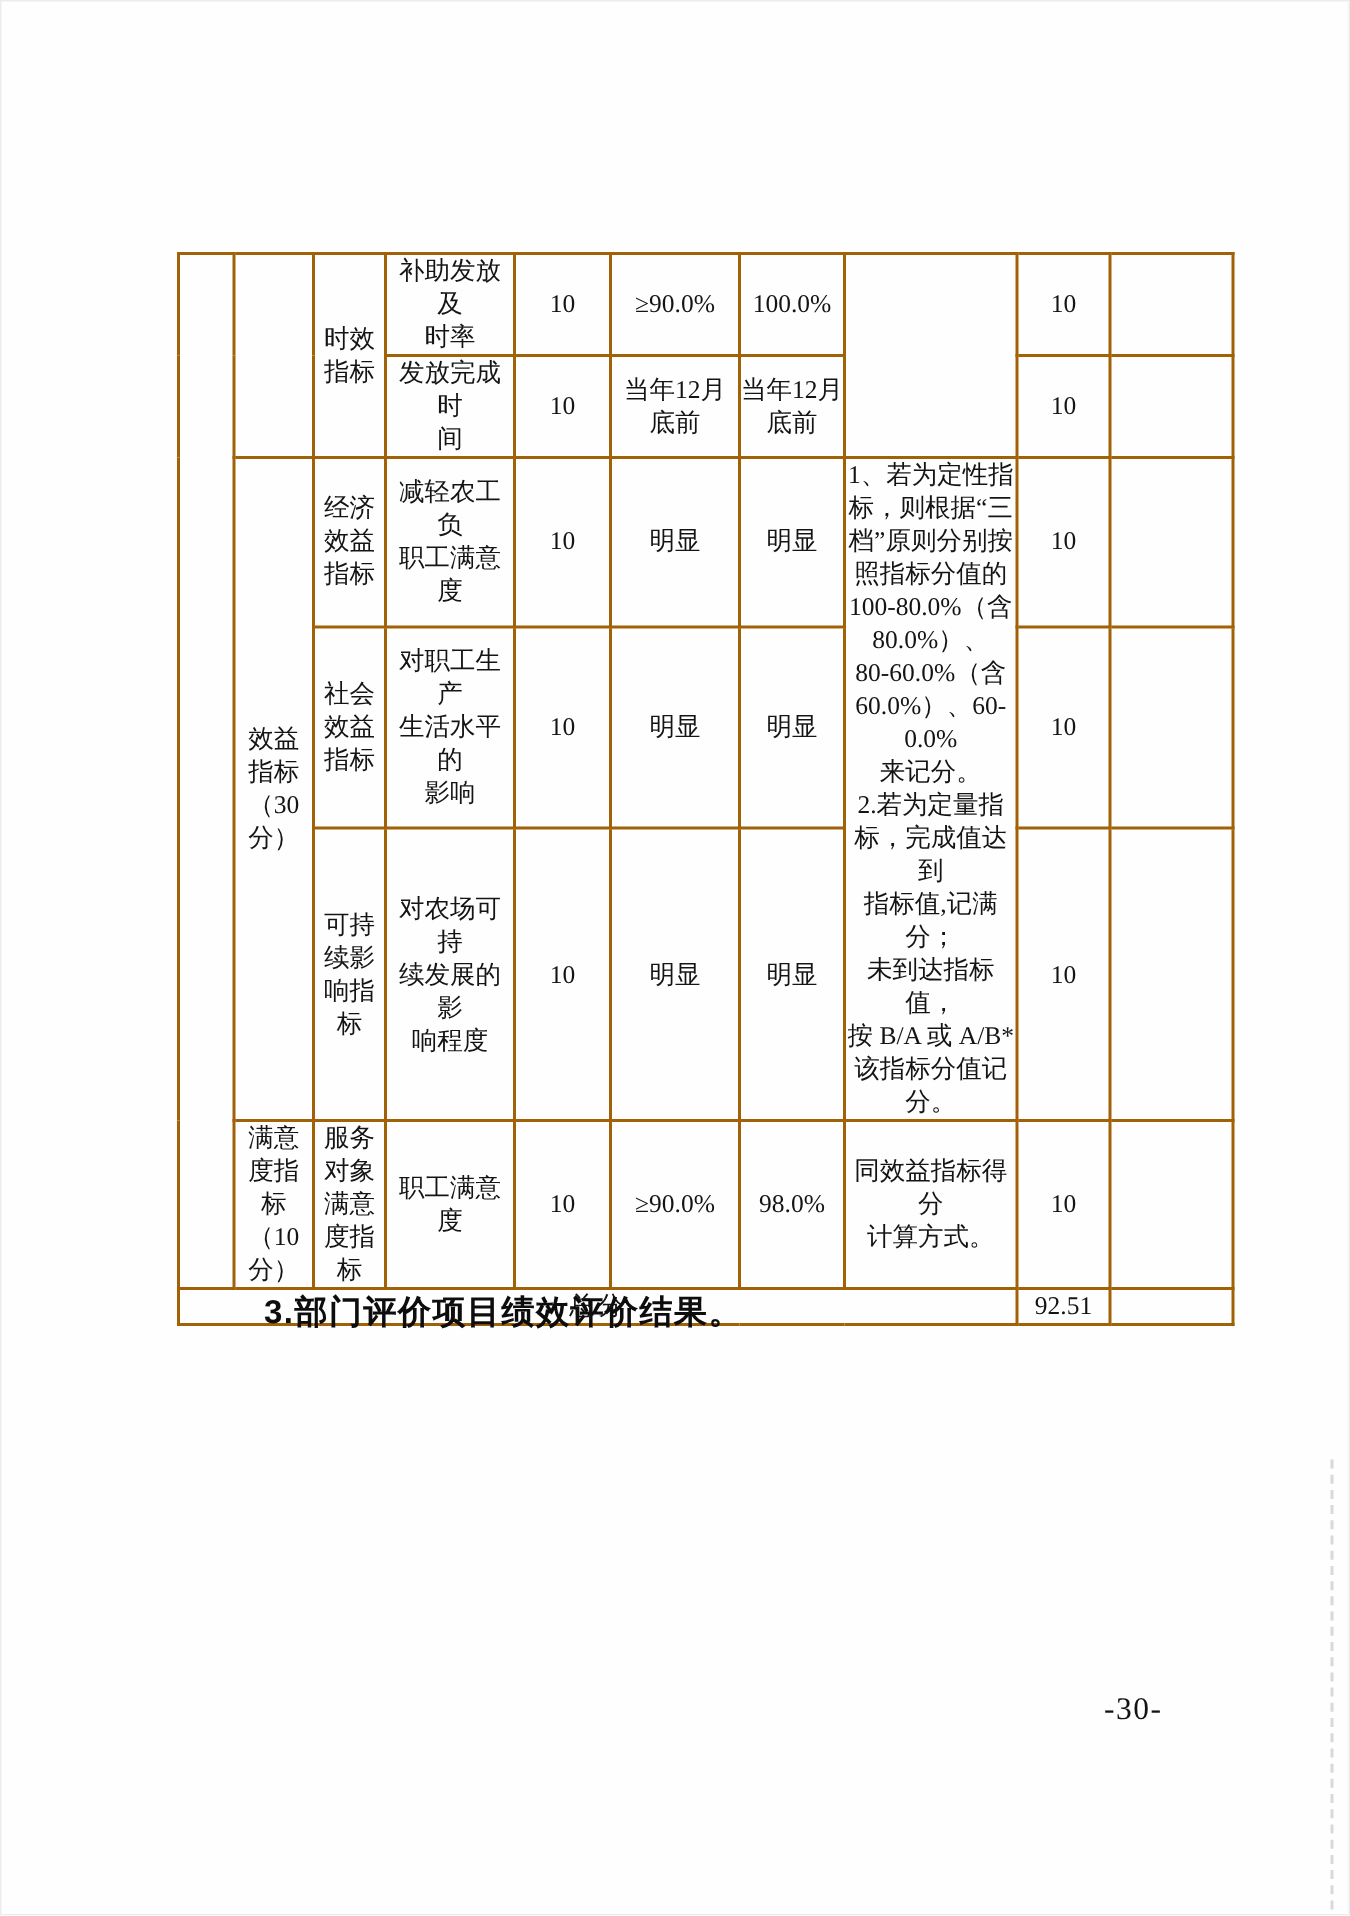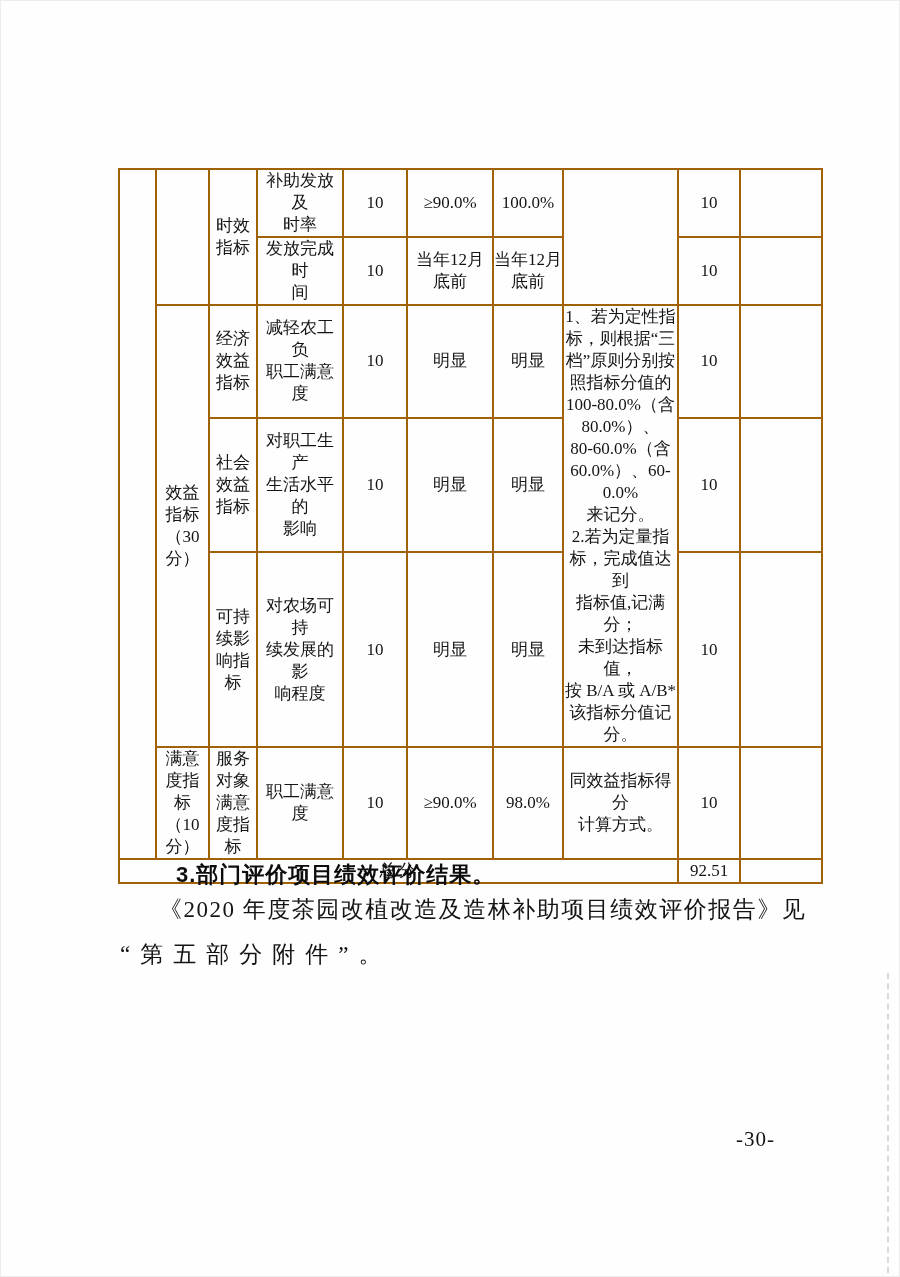--- a/index.html
+++ b/index.html
@@ -230,20 +230,18 @@
       <tr class="r7">
         <td colspan="8" class="total-label">总分</td>
         <td class="total-score">92.51</td>
         <td></td>
       </tr>
     </tbody>
   </table>
 
   <h3 class="section-heading">3.部门评价项目绩效评价结果。</h3>
 
-  <p class="para-line1">《2020 年度茶园改植改造及造林补助项目绩效评价报告》见</p>
-  <p class="para-line2">“第五部分附件”。</p>
 
   <div class="page-number">-30-</div>
 
   <div class="scan-artifact"></div>
 
 </div>
 
 </body></html>

